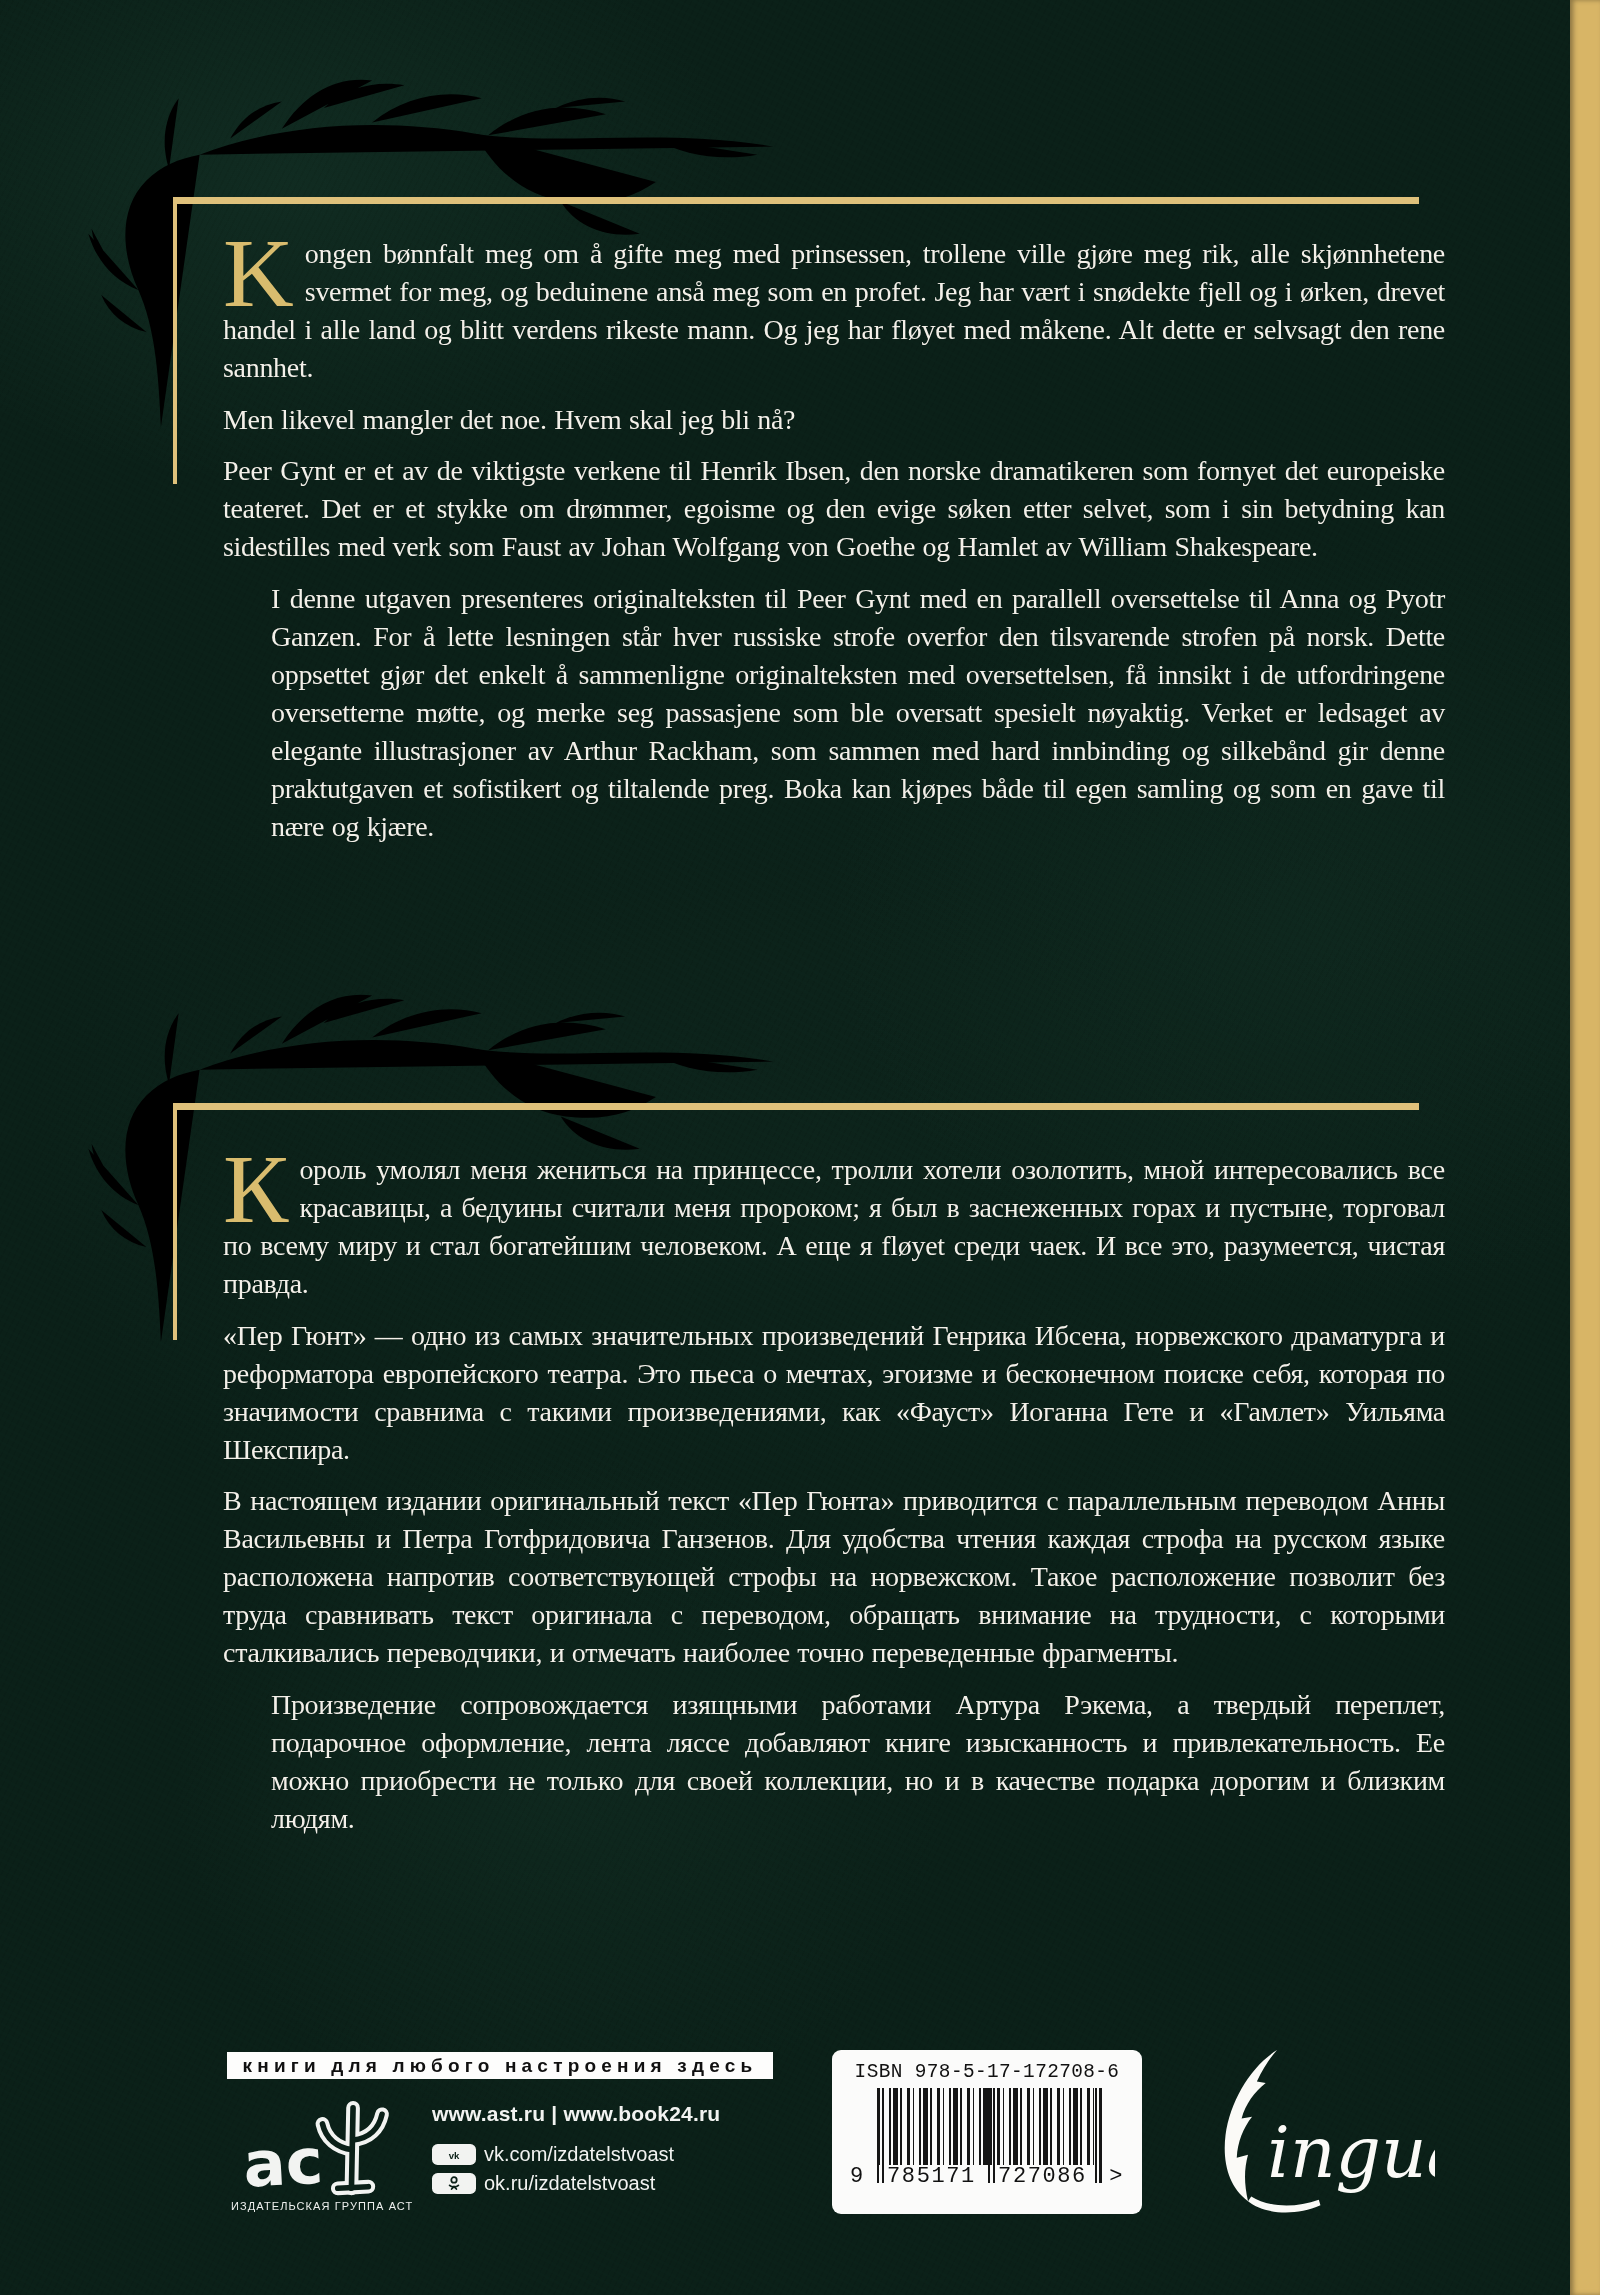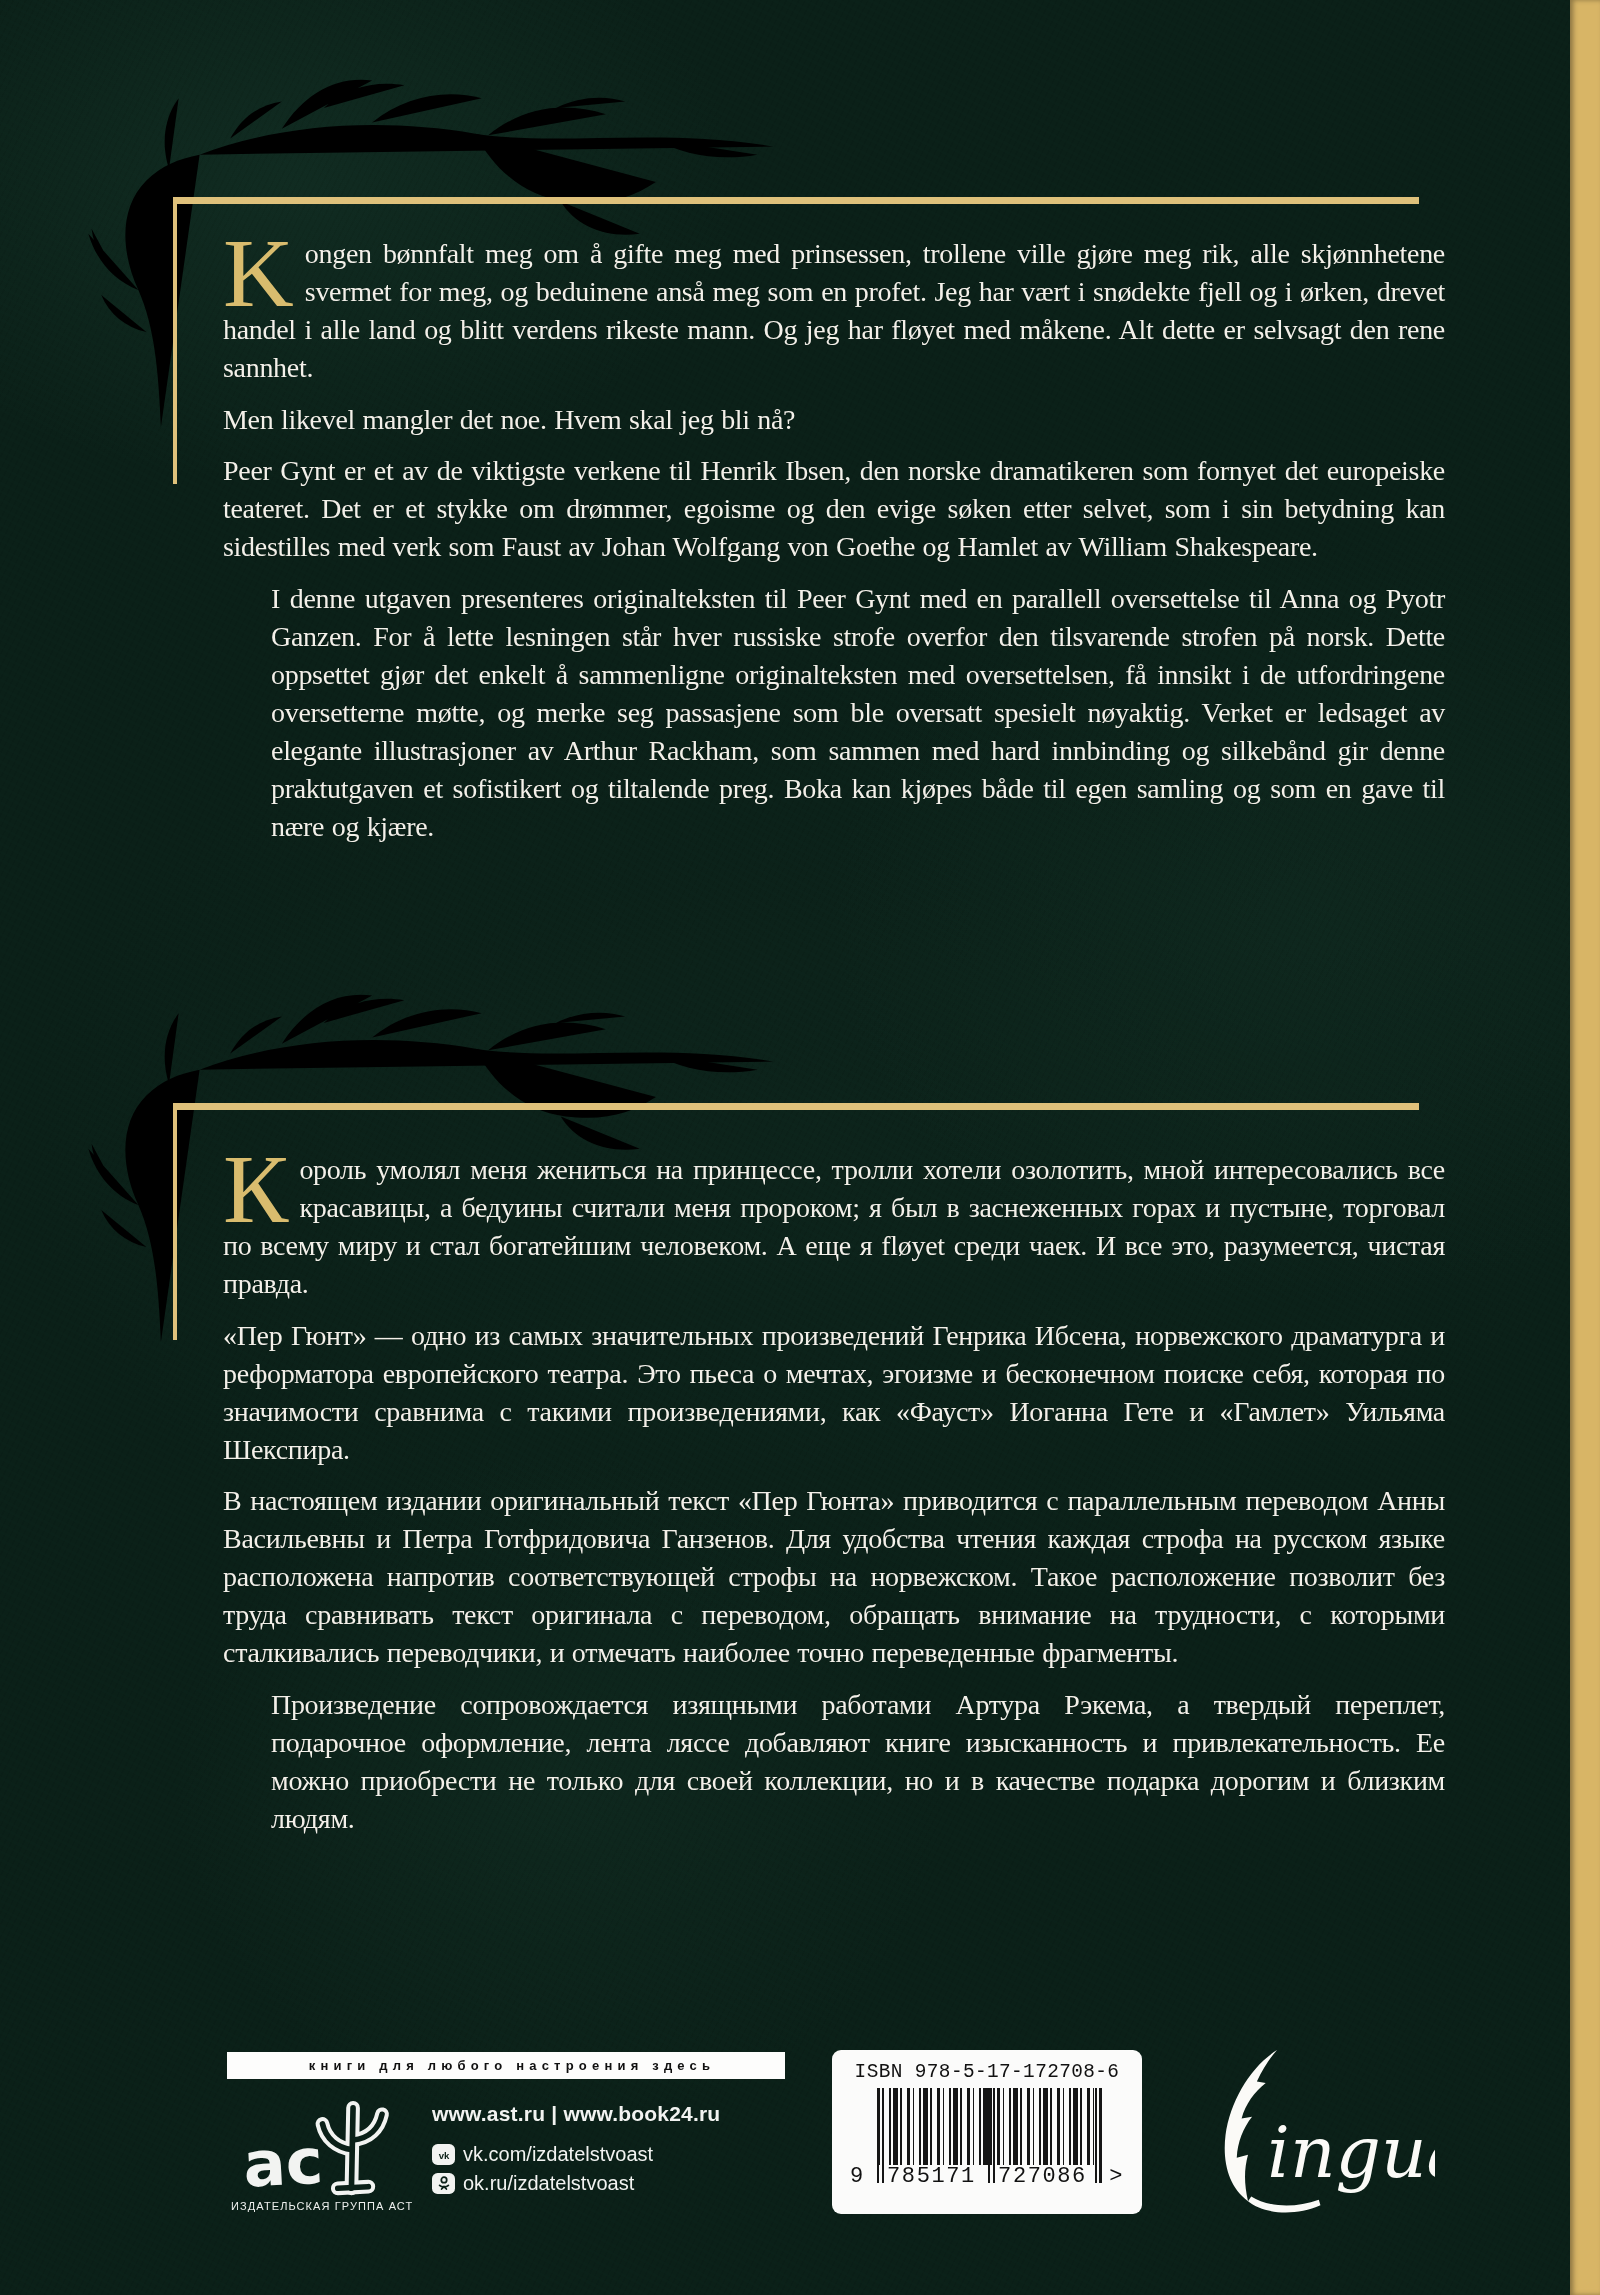--- a/index.html
+++ b/index.html
@@ -38,34 +38,34 @@
   .dropcap{
     float:left; color:var(--gold-deep);
     font-size:98px; line-height:71px; height:71px;
     margin:3.2px 11.3px 0 0; text-shadow:none;
   }
 
   
   .tagline-box{
     position:absolute; left:227px; top:2052px; width:546px; height:27.4px;
     background:#fdfdfc; color:#101010; font-family:"Liberation Sans", sans-serif;
-    font-weight:bold; font-size:13px; letter-spacing:5.2px;
-    display:flex; align-items:center; justify-content:center; white-space:nowrap;padding-left:12px;
+    font-weight:bold; font-size:19px; letter-spacing:5.2px;
+    display:flex; align-items:center; justify-content:center; white-space:nowrap;
   }
   .ast-logo{position:absolute; left:242px; top:2090px; width:169px; height:129px;}
   .ast-caption{
     position:absolute; left:231px; top:2200px; width:185px;
     color:#eef0ee; font-family:"Liberation Sans", sans-serif;
     font-size:11px; letter-spacing:1.1px; white-space:nowrap;
   }
   .links-col{position:absolute; left:432px; top:2102px; color:#f2f3f1;
     font-family:"Liberation Sans", sans-serif;}
   .site-line{font-size:21px; font-weight:bold; letter-spacing:0.2px; margin-bottom:17px; white-space:nowrap;}
   .soc-row{display:flex; align-items:center; gap:8px; margin-bottom:5.6px; font-size:20px; white-space:nowrap;}
-  .soc-ic{width:23px; height:21px; border-radius:5.6px; background:#f2f3f1;
+  .soc-ic{width:44px; height:21px; border-radius:5.6px; background:#f2f3f1;
     display:flex; align-items:center; justify-content:center; flex:0 0 auto;}
   .soc-bold{font-weight:normal;}
 
   .isbn-box{
     position:absolute; left:832px; top:2050px; width:310px; height:164px;
     background:#fbfbfa; border-radius:9px; color:#111;
     font-family:Liberation Mono, monospace;
     display:flex; flex-direction:column; align-items:center; padding-top:11.3px; box-sizing:border-box;
   }
   .isbn-label{font-size:19.4px; letter-spacing:0.4px;}

